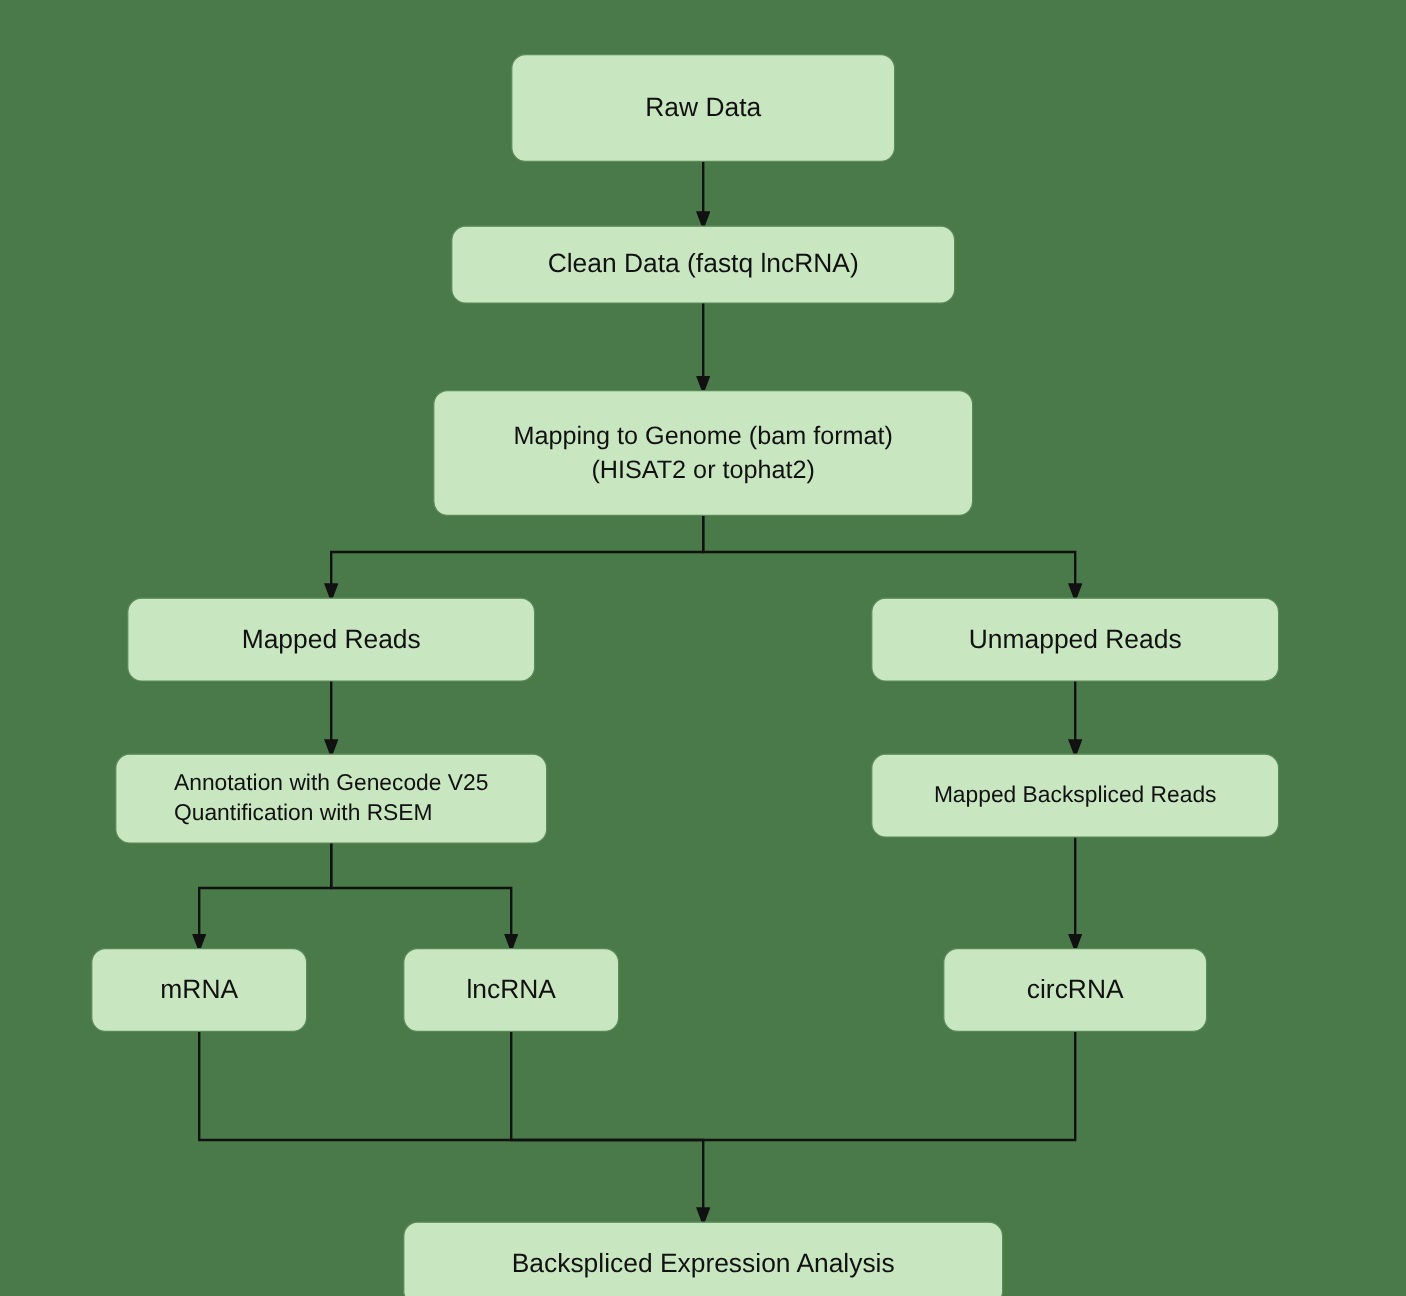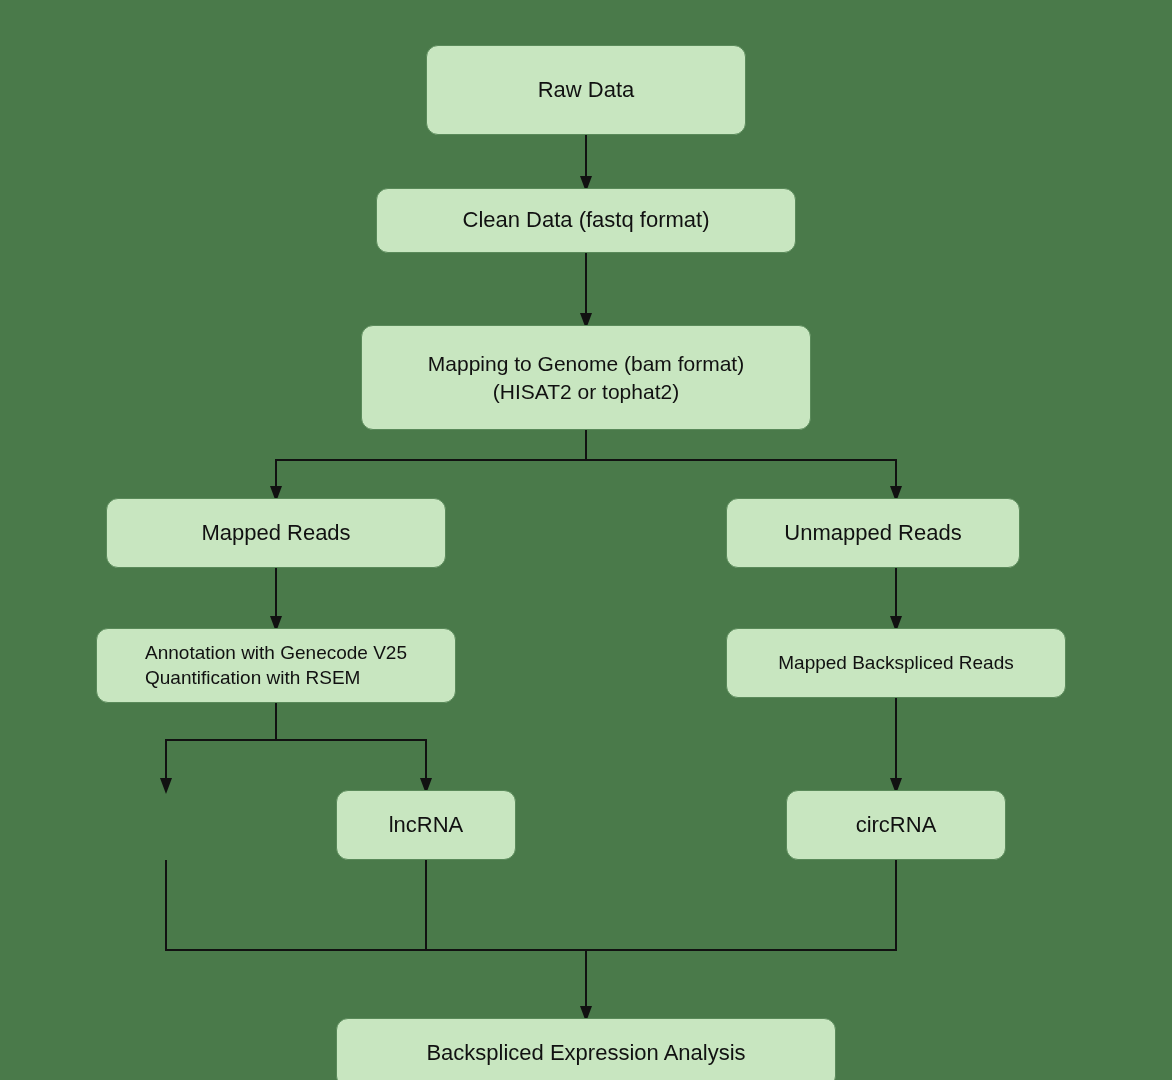--- a/index.html
+++ b/index.html
@@ -96,45 +96,48 @@
 
     <polyline points="860,830 860,920 550,920"></polyline>
 
   </svg>
 
   <div class="node" style="width:320px; height:90px; left:390px; top:15px;">
     <span>Raw Data</span>
   </div>
 
   <div class="node" style="width:420px; height:65px; left:340px; top:158px;">
-    <span>Clean Data (fastq format)</span>
+    <span>Clean Data (fastq lncRNA)</span>
   </div>
 
   <div class="node" style="width:450px; height:105px; left:325px; top:295px; font-size:21px; text-align:center;">
     <span style="white-space:pre-line;">Mapping to Genome (bam format)
 (HISAT2 or tophat2)</span>
   </div>
 
   <div class="node" style="width:340px; height:70px; left:70px; top:468px;">
     <span>Mapped Reads</span>
   </div>
 
-  <div class="node" style="width:294px; height:70px; left:690px; top:468px;">
+  <div class="node" style="width:340px; height:70px; left:690px; top:468px;">
     <span>Unmapped Reads</span>
   </div>
 
   <div class="node" style="width:360px; height:75px; left:60px; top:598px; font-size:19px; text-align:left;">
     <span style="white-space:pre-line;">Annotation with Genecode V25
 Quantification with RSEM</span>
   </div>
 
   <div class="node" style="width:340px; height:70px; left:690px; top:598px; font-size:19px;">
     <span>Mapped Backspliced Reads</span>
   </div>
 
+  <div class="node" style="width:180px; height:70px; left:40px; top:760px;">
+    <span>mRNA</span>
+  </div>
 
   <div class="node" style="width:180px; height:70px; left:300px; top:760px;">
     <span>lncRNA</span>
   </div>
 
   <div class="node" style="width:220px; height:70px; left:750px; top:760px;justify-content:center;">
     <span>circRNA</span>
   </div>
 
   <div class="node" style="width:500px; height:70px; left:300px; top:988px; font-size:22px;">

